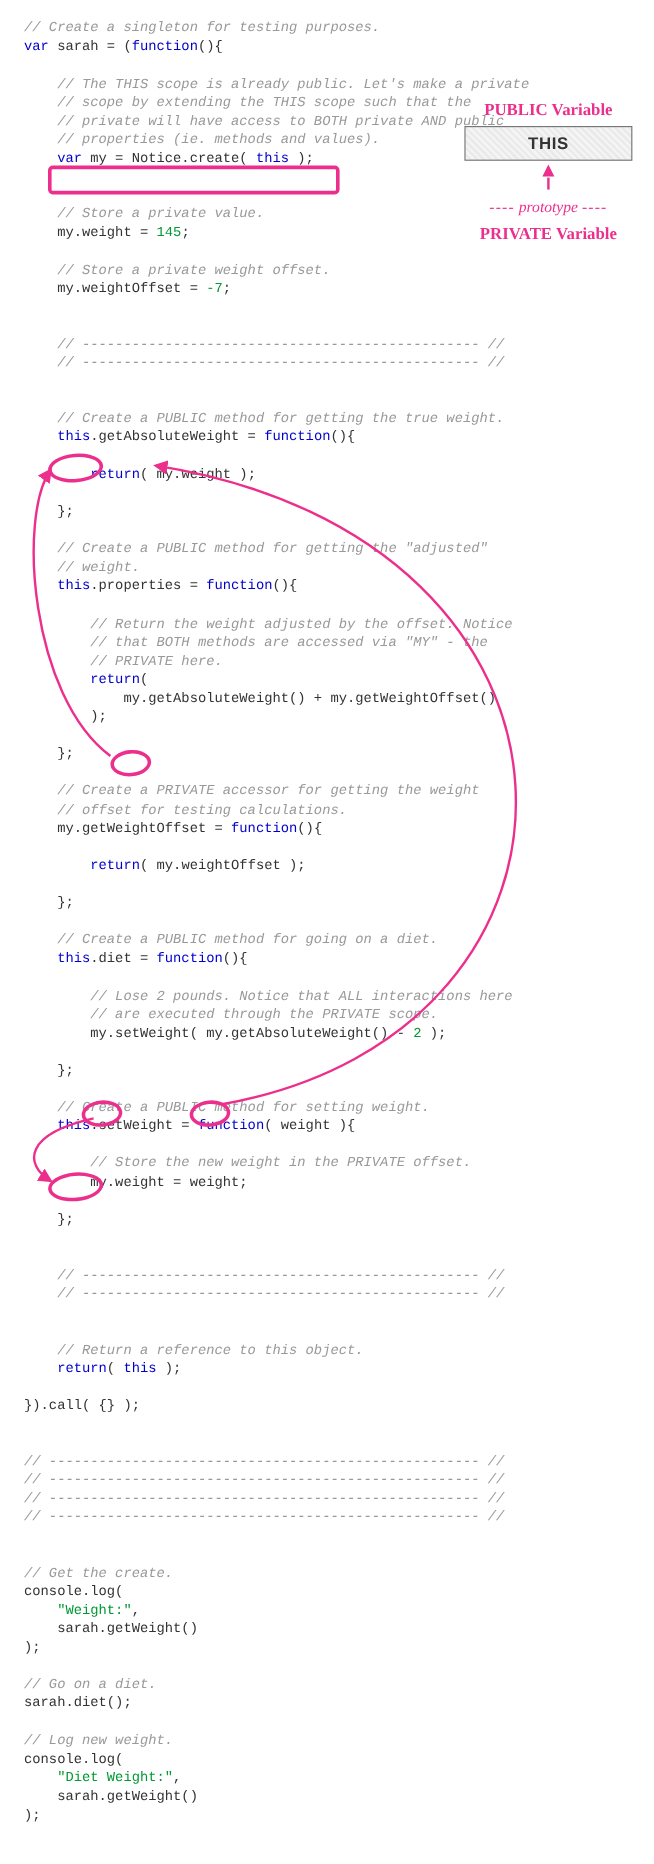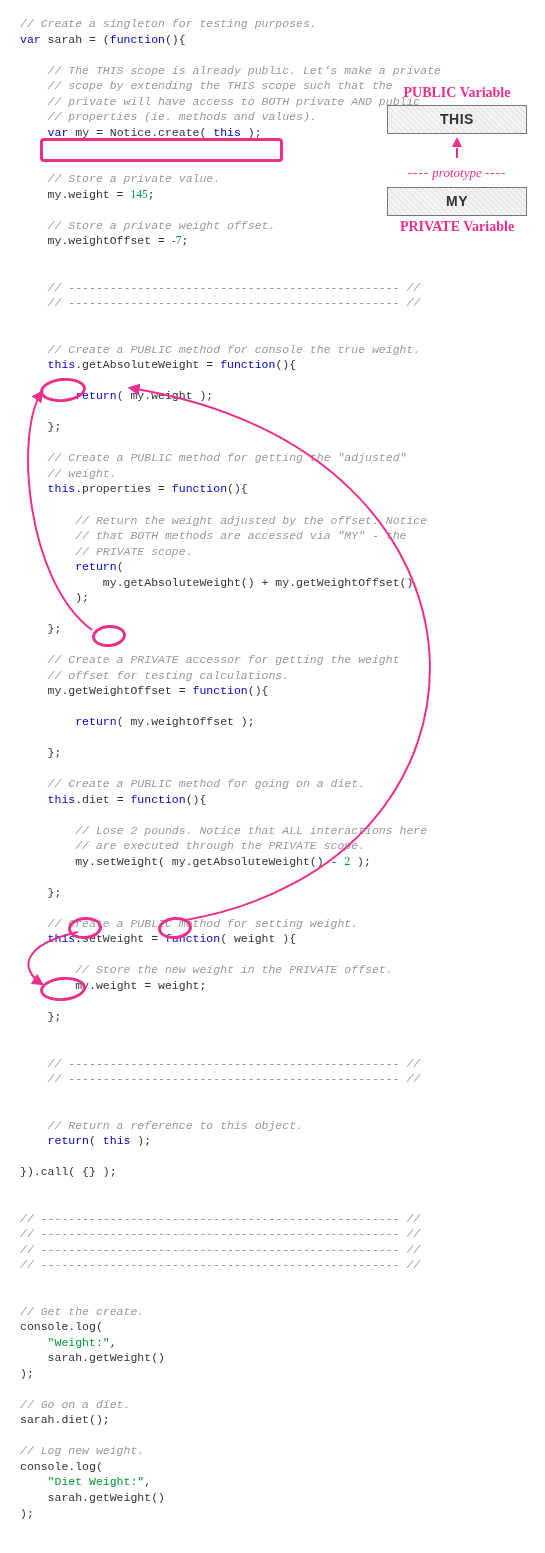--- a/index.html
+++ b/index.html
@@ -14,21 +14,21 @@
     box-sizing: border-box;
     position: relative;
   }
   pre {
     margin: 0;
     font-family: inherit;
     white-space: pre;
   }
   .c   { color: #999999; font-style: italic; }      
   .kw  { color: #0000cc; }      
-  .nm  { color: #009933; font-family: Liberation Serif, serif; }      
+  .nm  { color: #009933; }      
   .st  { color: #009933; }      
 
   
   .hl-box {
     position: absolute;
     border: 3px solid #ec2f8c;
     border-radius: 4px;
     pointer-events: none;
   }
 
@@ -96,21 +96,20 @@
 </style>
 </head>
 <body>
 
 <div class="diagram">
   <div class="label-pub">PUBLIC Variable</div>
   <div class="box">THIS</div>
   <div class="arrow-up"></div>
   <div class="arrow-stem"></div>
   <div class="proto-row"><span class="proto-dash">----</span> <span>prototype</span> <span class="proto-dash">----</span></div>
-  <div class="box">MY</div>
   <div class="label-priv">PRIVATE Variable</div>
 </div>
 
 <pre><span class="c">// Create a singleton for testing purposes.</span>
 <span class="kw">var</span><span> sarah = (</span><span class="kw">function</span><span>(){</span>
 
     <span class="c">// The THIS scope is already public. Let's make a private</span>
     <span class="c">// scope by extending the THIS scope such that the</span>
     <span class="c">// private will have access to BOTH private AND public</span>
     <span class="c">// properties (ie. methods and values).</span>
@@ -121,34 +120,34 @@
     <span>my.weight = </span><span class="nm">145</span><span>;</span>
 
     <span class="c">// Store a private weight offset.</span>
     <span>my.weightOffset = </span><span class="nm">-7</span><span>;</span>
 
 
     <span class="c">// ------------------------------------------------ //</span>
     <span class="c">// ------------------------------------------------ //</span>
 
 
-    <span class="c">// Create a PUBLIC method for console the true weight.</span>
+    <span class="c">// Create a PUBLIC method for getting the true weight.</span>
     <span class="kw">this</span><span>.getAbsoluteWeight = </span><span class="kw">function</span><span>(){</span>
 
         <span class="kw">return</span><span>( my.weight );</span>
 
     <span>};</span>
 
     <span class="c">// Create a PUBLIC method for getting the "adjusted"</span>
     <span class="c">// weight.</span>
     <span class="kw">this</span><span>.properties = </span><span class="kw">function</span><span>(){</span>
 
         <span class="c">// Return the weight adjusted by the offset. Notice</span>
         <span class="c">// that BOTH methods are accessed via "MY" - the</span>
-        <span class="c">// PRIVATE scope.</span>
+        <span class="c">// PRIVATE here.</span>
         <span class="kw">return</span><span>(</span>
             <span>my.getAbsoluteWeight() + my.getWeightOffset()</span>
         <span>);</span>
 
     <span>};</span>
 
     <span class="c">// Create a PRIVATE accessor for getting the weight</span>
     <span class="c">// offset for testing calculations.</span>
     <span>my.getWeightOffset = </span><span class="kw">function</span><span>(){</span>
 

